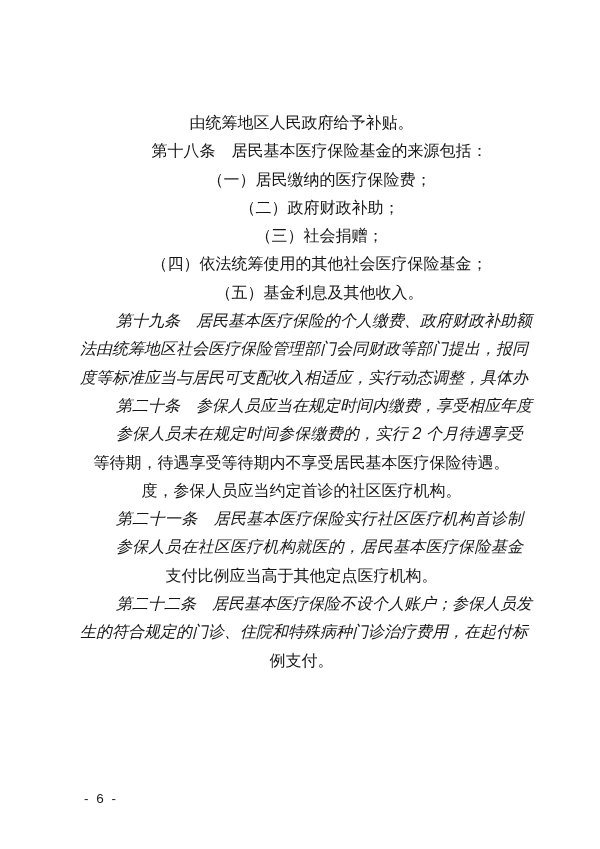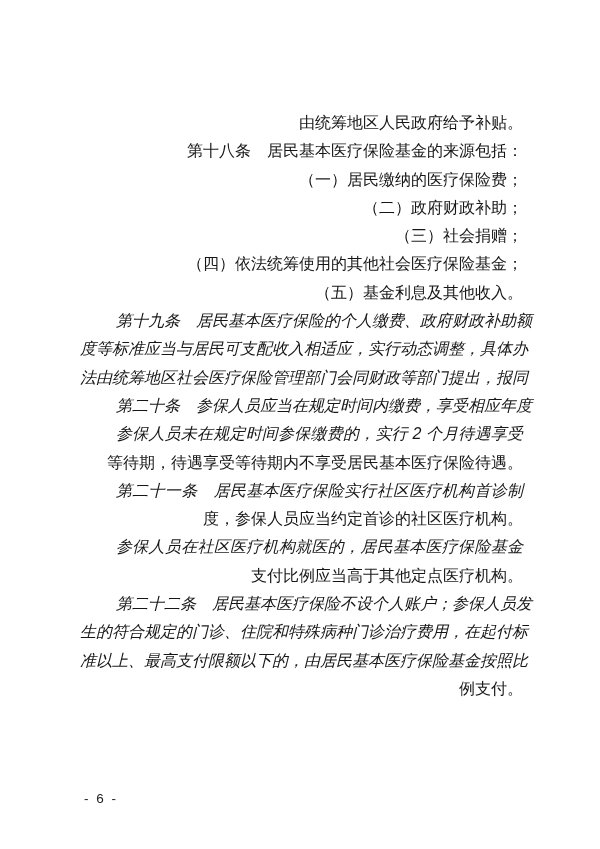--- a/index.html
+++ b/index.html
@@ -20,21 +20,21 @@
     left: 80px;
     top: 109px;
     width: 443px;
     font-size: 16px;
     line-height: 28.3px;
     font-feature-settings: "halt" 1;
     font-weight: 400;
   }
   .ln {
     white-space: nowrap;
-    text-align: right;
+    text-align: center;
   }
   .ln.ind {
     text-indent: 36px;
   }
   .ln.jfy {
     text-align: justify;
     text-align-last: justify;
     font-style: italic;
   }
   .page-number {
@@ -52,29 +52,28 @@
 <div class="page">
   <div class="text-block">
     <div class="ln">由统筹地区人民政府给予补贴。</div>
     <div class="ln ind">第十八条　居民基本医疗保险基金的来源包括：</div>
     <div class="ln ind">（一）居民缴纳的医疗保险费；</div>
     <div class="ln ind">（二）政府财政补助；</div>
     <div class="ln ind">（三）社会捐赠；</div>
     <div class="ln ind">（四）依法统筹使用的其他社会医疗保险基金；</div>
     <div class="ln ind">（五）基金利息及其他收入。</div>
     <div class="ln ind jfy">第十九条　居民基本医疗保险的个人缴费、政府财政补助额</div>
+    <div class="ln jfy">法由统筹地区社会医疗保险管理部门会同财政等部门提出，报同</div>
     <div class="ln jfy">度等标准应当与居民可支配收入相适应，实行动态调整，具体办</div>
-    <div class="ln jfy">法由统筹地区社会医疗保险管理部门会同财政等部门提出，报同</div>
     <div class="ln ind jfy">第二十条　参保人员应当在规定时间内缴费，享受相应年度</div>
     <div class="ln ind jfy">参保人员未在规定时间参保缴费的，实行 2 个月待遇享受</div>
     <div class="ln">等待期，待遇享受等待期内不享受居民基本医疗保险待遇。</div>
+    <div class="ln">度，参保人员应当约定首诊的社区医疗机构。</div>
     <div class="ln ind jfy">第二十一条　居民基本医疗保险实行社区医疗机构首诊制</div>
-    <div class="ln">度，参保人员应当约定首诊的社区医疗机构。</div>
     <div class="ln ind jfy">参保人员在社区医疗机构就医的，居民基本医疗保险基金</div>
     <div class="ln">支付比例应当高于其他定点医疗机构。</div>
     <div class="ln ind jfy">第二十二条　居民基本医疗保险不设个人账户；参保人员发</div>
     <div class="ln jfy">生的符合规定的门诊、住院和特殊病种门诊治疗费用，在起付标</div>
-    <div class="ln jfy">准以上、最高支付限额以下的，由居民基本医疗保险基金按照比</div>
     <div class="ln">例支付。</div>
   </div>
 
   <div class="page-number">- 6 -</div>
 </div>
 
 </body></html>

